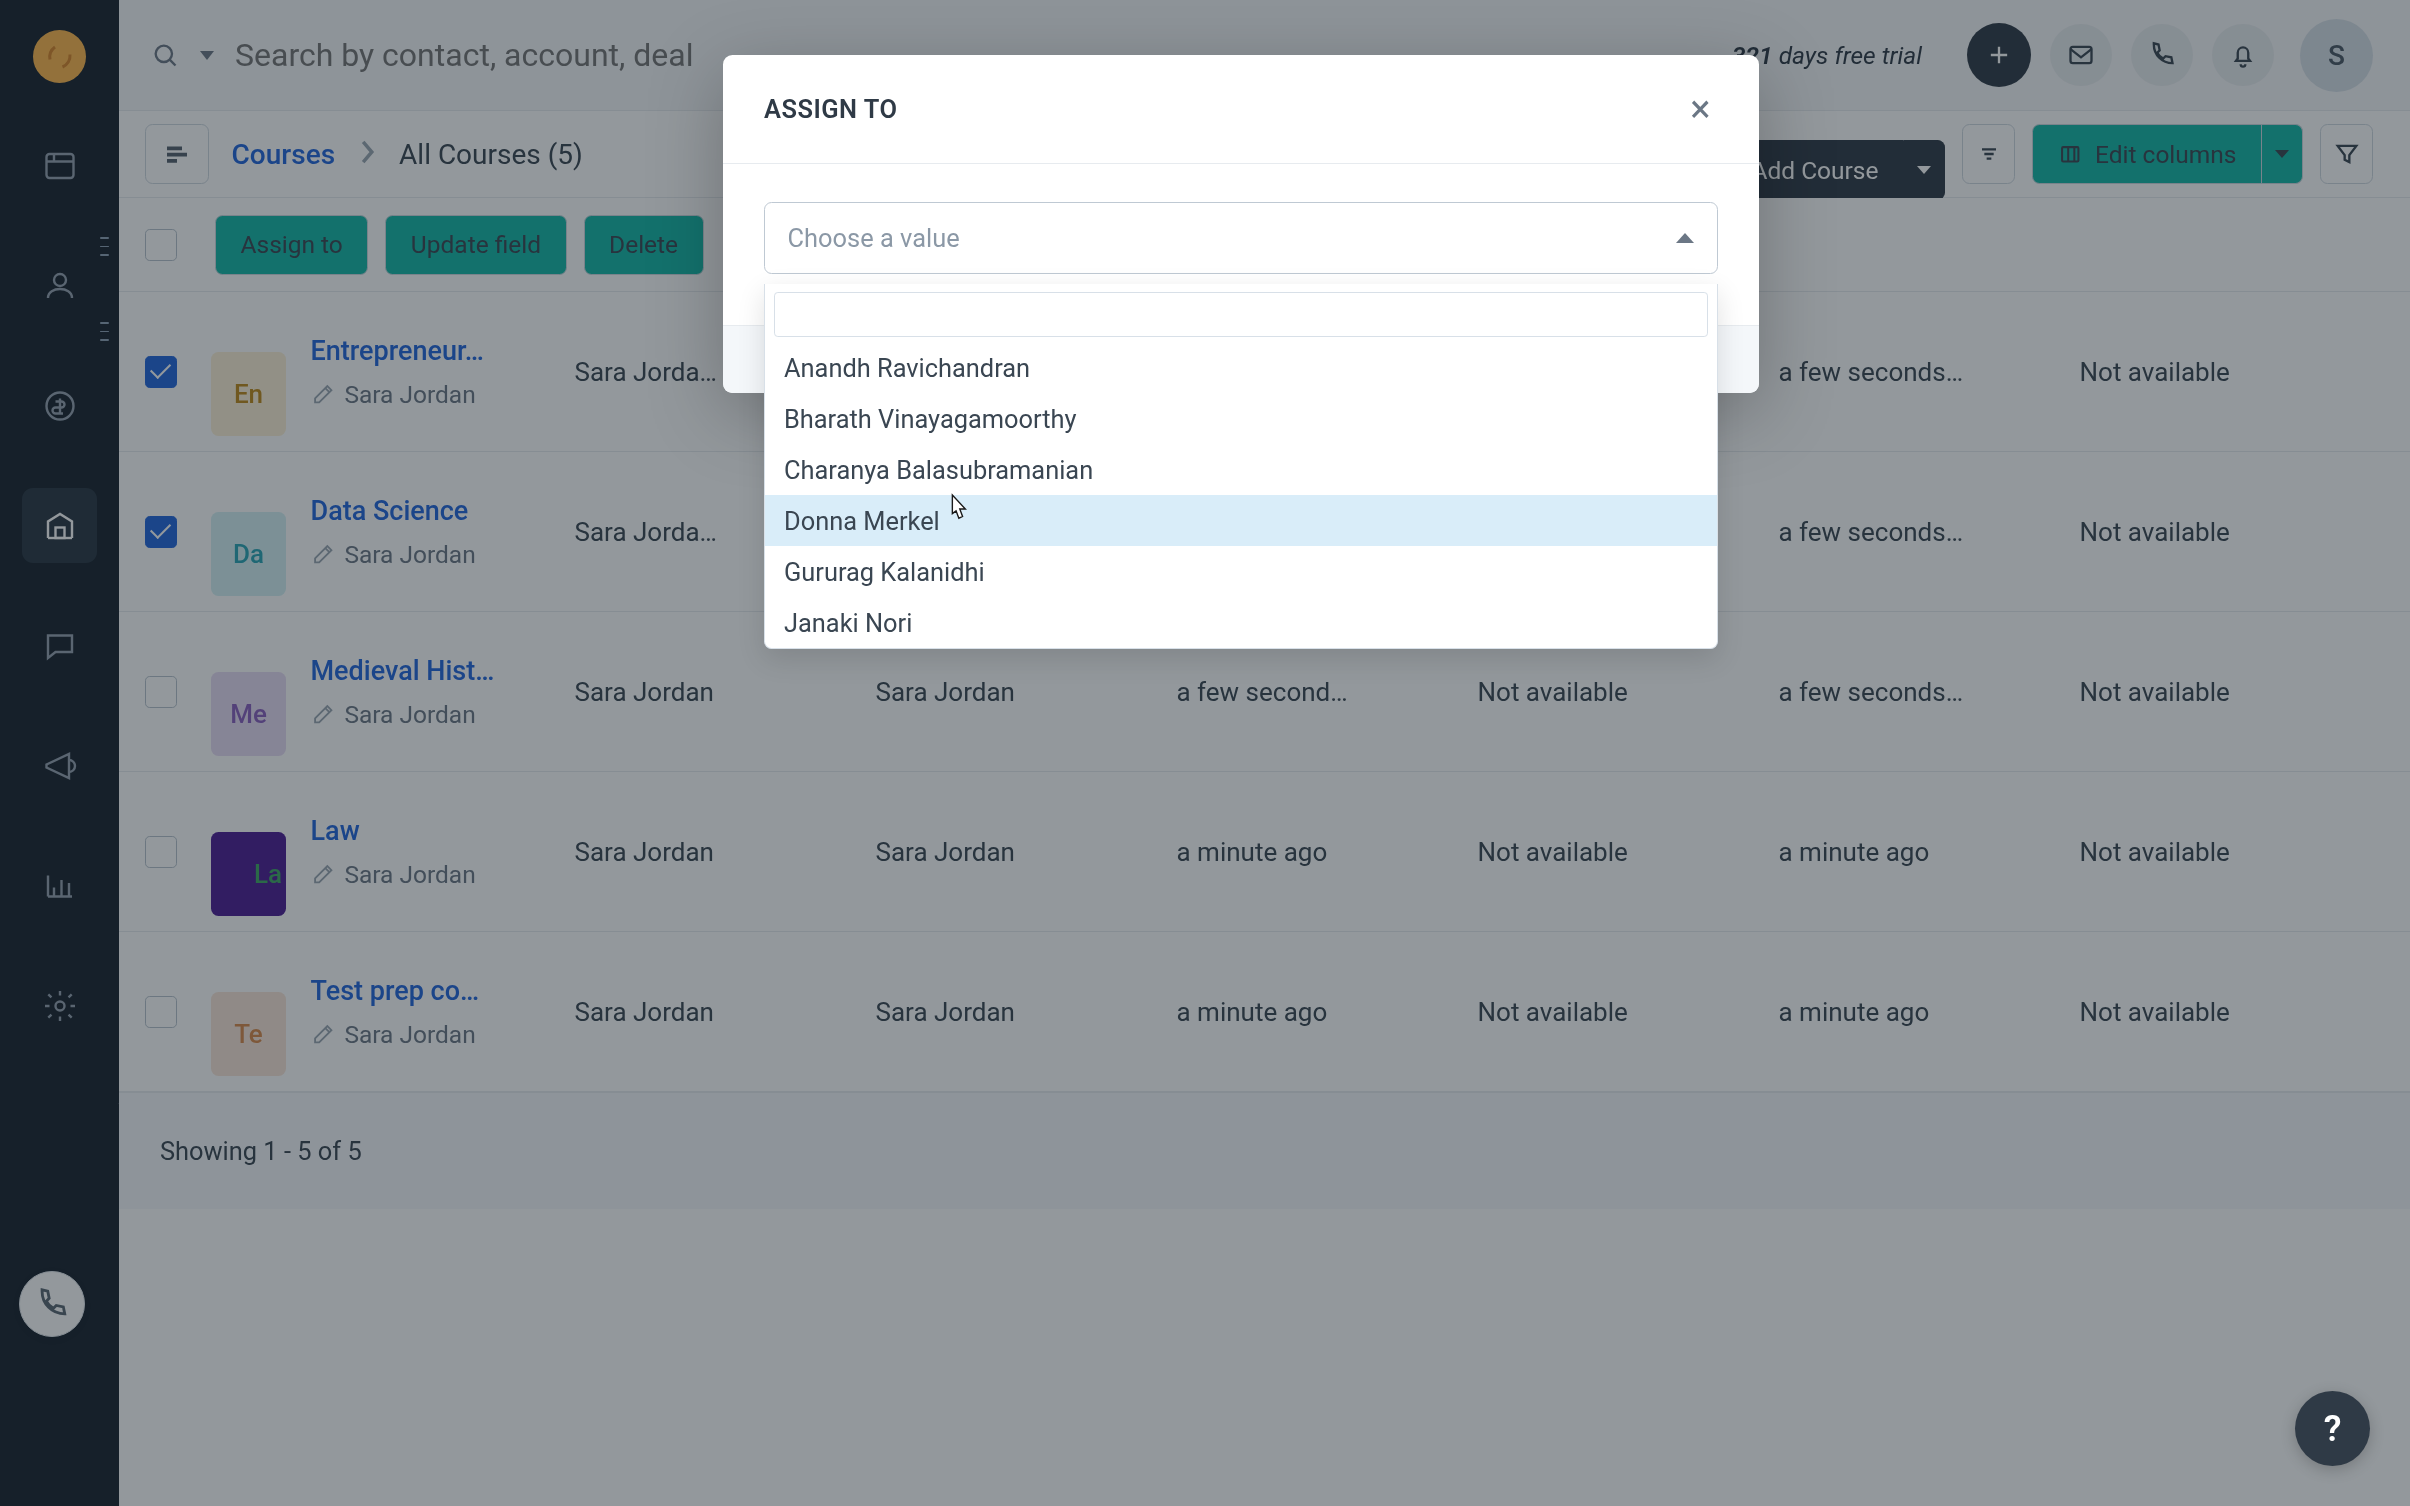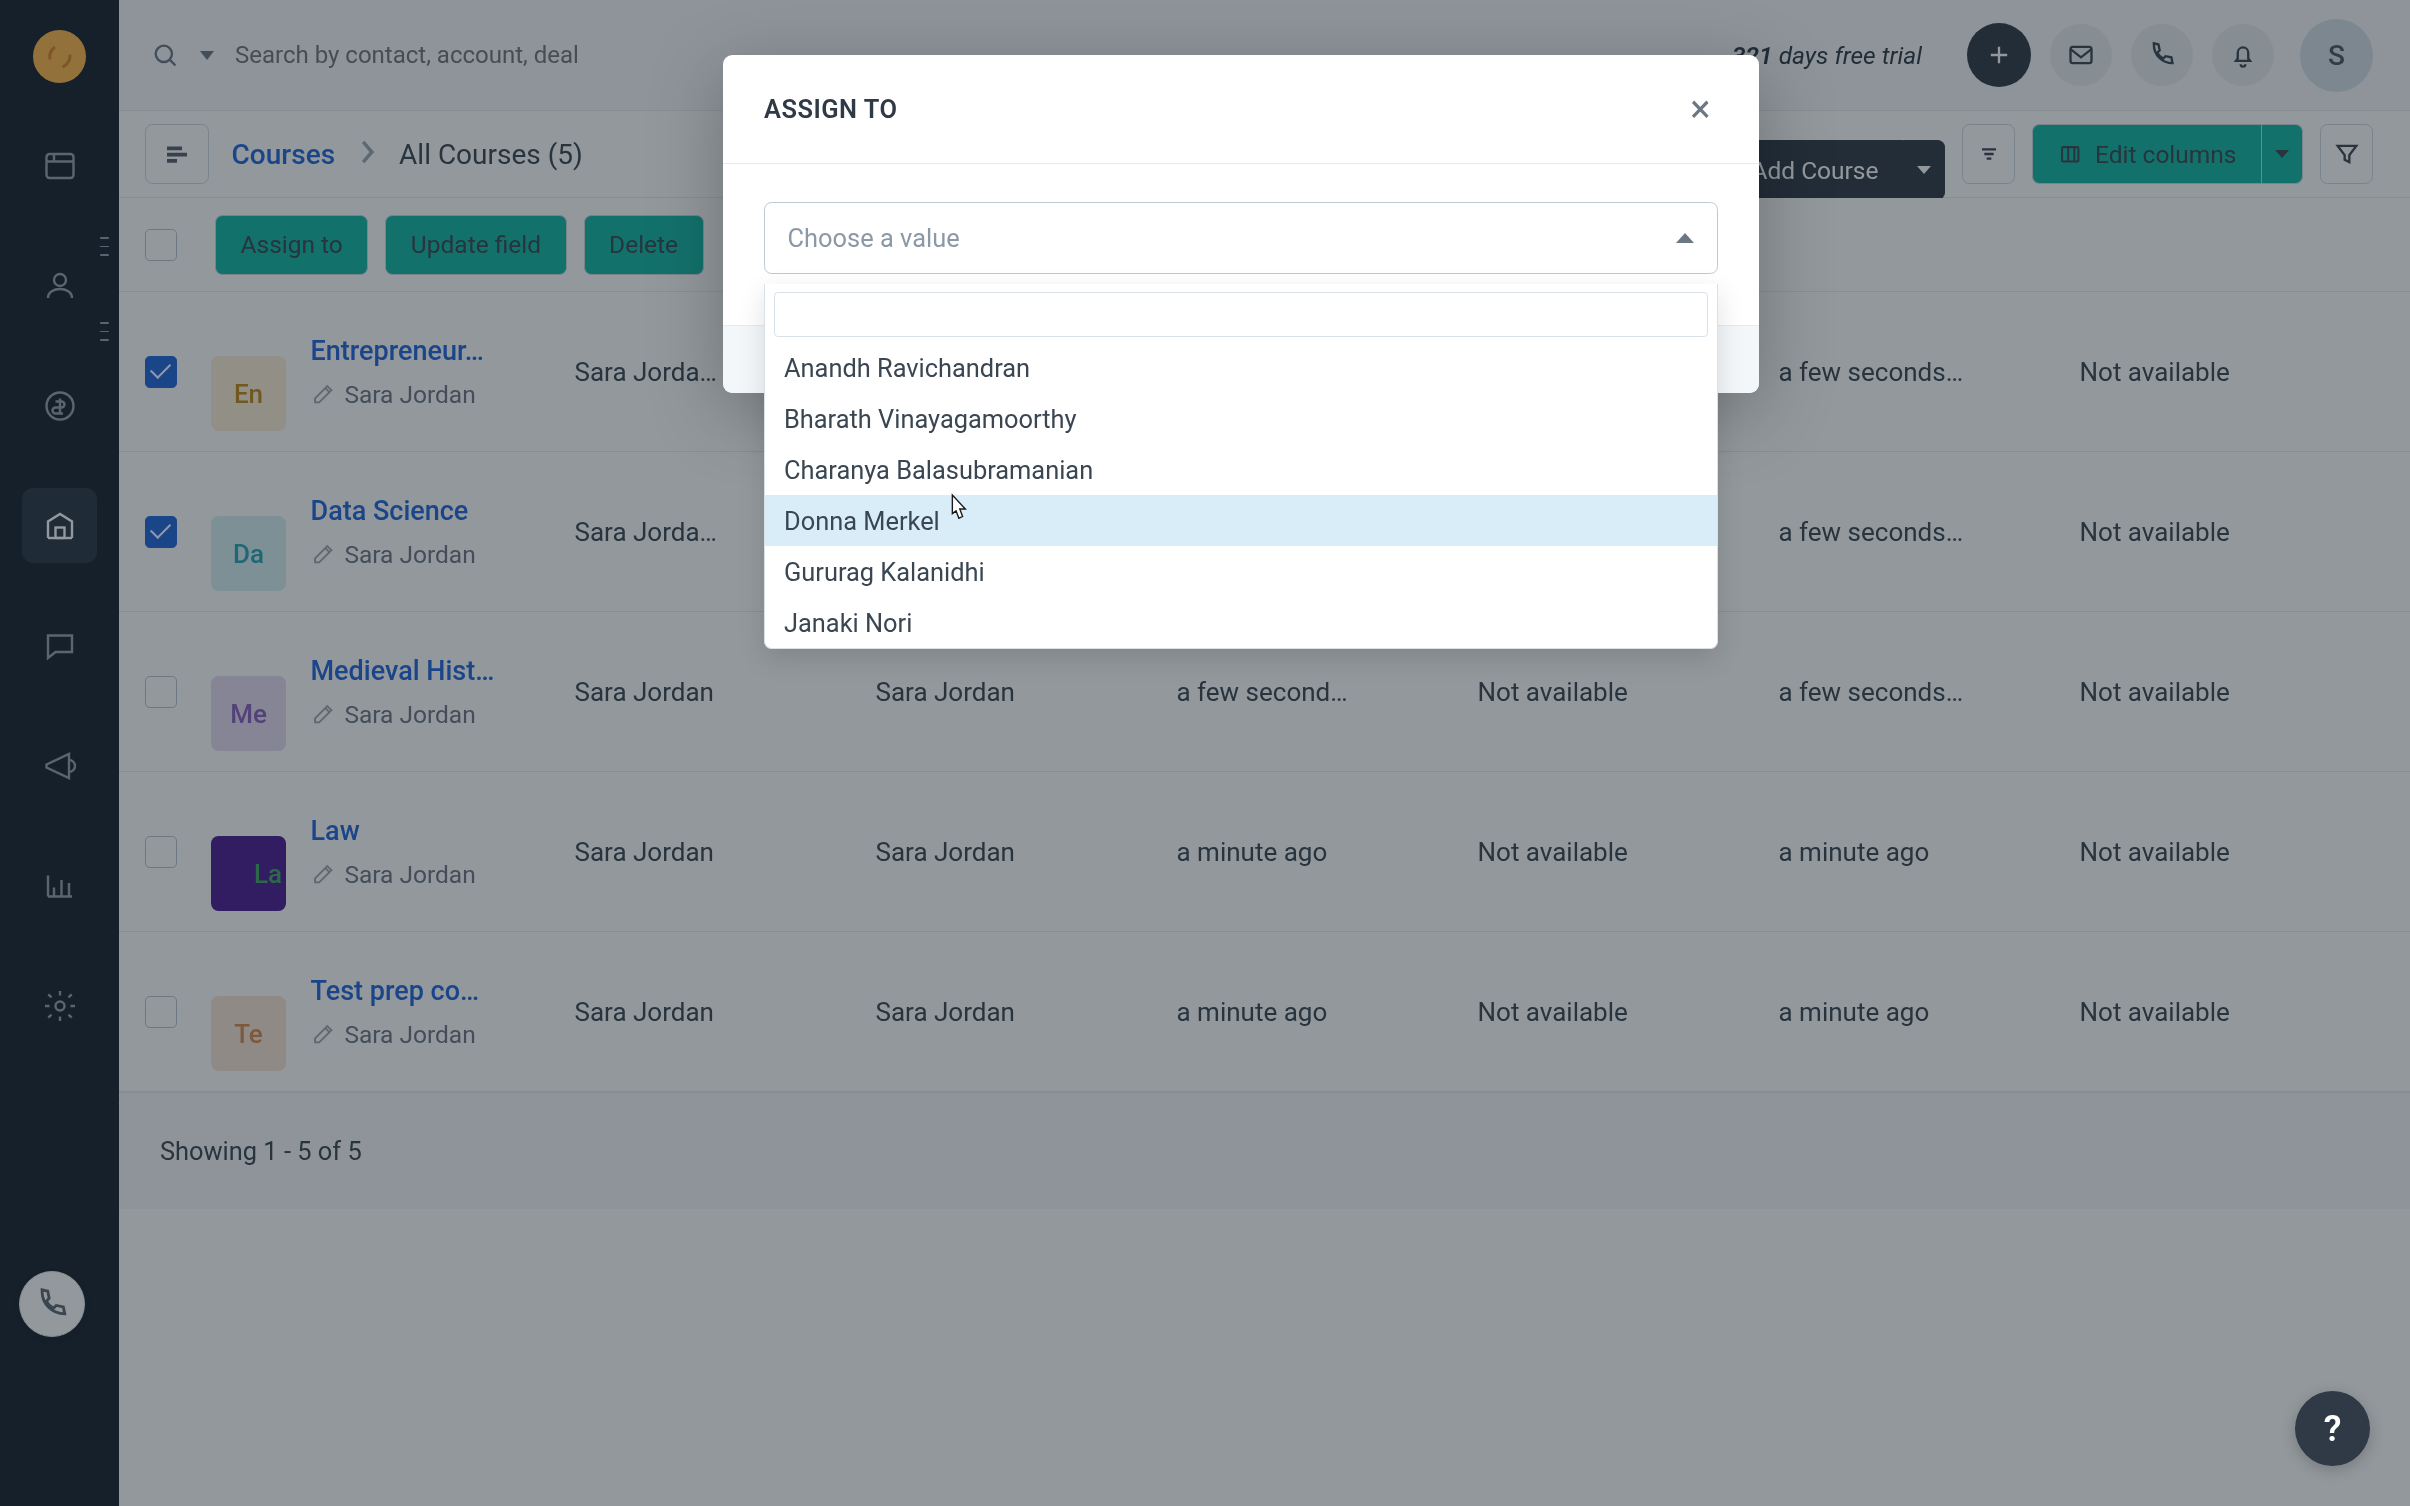--- a/index.html
+++ b/index.html
@@ -20,21 +20,21 @@
 .drag-strip { position: absolute; left: 100px; width: 9.4px; height: 19px; display: flex; flex-direction: column; justify-content: space-between; }
 .drag-strip span { height: 1.9px; background: #8fa2b5; border-radius: 0.9px; }
 .ds1 { top: 237px; }
 .ds2 { top: 322px; }
 
 
 .topbar { position: absolute; left: 119px; right: 0; top: 0; height: 111px; background: #f6f7f9; border-bottom: 0.9px solid #e7ebef; display: flex; align-items: center; padding: 0 38px 0 32px; }
 .search-wrap { display: flex; align-items: center; gap: 21px; flex: 1; }
 .search-wrap svg { width: 28px; height: 28px; stroke: #6b7785; fill: none; stroke-width: 2; }
 .search-wrap .caret { width: 0; height: 0; border-left: 7.5px solid transparent; border-right: 7.5px solid transparent; border-top: 9.4px solid #6b7785; }
-.search-input { border: none; background: transparent; font-size: 24px; color: #0c4a6e; outline: none; width: 490px; }
+.search-input { border: none; background: transparent; font-size: 32px; color: #0c4a6e; outline: none; width: 490px; }
 .trial { color: #2f3a46; font-size: 24.5px; font-style: italic; margin-right: 26px; }
 .trial .days { font-weight: 600; font-style: italic; }
 .topbar .iconbtn { width: 62px; height: 62px; border-radius: 50%; background: #e8ecef; display: flex; align-items: center; justify-content: center; margin-left: 19px; cursor: pointer; color: #3a4652; }
 .topbar .iconbtn svg { width: 28px; height: 28px; stroke: currentColor; fill: none; stroke-width: 2; }
 .topbar .iconbtn.primary { background: #2f3a46; color: #fff; width: 64px; height: 64px; }
 .topbar .avatar { width: 73px; height: 73px; border-radius: 50%; background: #d7e0e8; color: #4a5864; font-size: 28px; font-weight: 500; display: flex; align-items: center; justify-content: center; margin-left: 26px; }
 
 
 .toolbar { position: absolute; left: 119px; right: 0; top: 111px; height: 87px; background: #fff; border-bottom: 0.9px solid #e7ebef; display: flex; align-items: center; padding: 0 38px 0 26px; }
 .toolbar .toggle { width: 64px; height: 60px; border: 0.9px solid #cfd8e0; border-radius: 7.5px; display: flex; align-items: center; justify-content: center; margin-right: 22.6px; color: #55616e; }
@@ -59,21 +59,21 @@
 .actionbar { position: absolute; left: 119px; right: 0; top: 198px; height: 94px; background: #fff; border-bottom: 0.9px solid #e7ebef; display: flex; align-items: center; padding: 0 38px 0 26px; }
 .actionbar .cb { width: 32px; height: 32px; border: 1.9px solid #b7c2cd; border-radius: 4.7px; margin-right: 38px; }
 .actionbar .btn { margin-right: 17px; }
 
 
 .tbl { position: absolute; left: 119px; right: 0; top: 292px; }
 .row { height: 160px; border-bottom: 0.9px solid #e7ebef; display: flex; align-items: center; padding: 0 41px 0 26px; background: #fff; }
 .row .cb { width: 32px; height: 32px; border: 1.9px solid #b7c2cd; border-radius: 4.7px; margin-right: 34px; flex-shrink: 0; }
 .row .cb.checked { background: #2266dd; border-color: #2266dd; position: relative; }
 .row .cb.checked::after { content: ""; position: absolute; left: 8.5px; top: 2.8px; width: 9.4px; height: 17px; border-right: 2.8px solid #fff; border-bottom: 2.8px solid #fff; transform: rotate(45deg); }
-.row .avatar-sq { width: 75px; height: 75px; border-radius: 7.5px; display: flex; align-items: center; justify-content: center; font-size: 26px; font-weight: 500; margin-right: 24.5px; flex-shrink: 0; margin-top: 44px; }
+.row .avatar-sq { width: 75px; height: 84px; border-radius: 7.5px; display: flex; align-items: center; justify-content: center; font-size: 26px; font-weight: 500; margin-right: 24.5px; flex-shrink: 0; margin-top: 44px; }
 .row .name-col { width: 264px; flex-shrink: 0; }
 .row .name-col .title { color: #2266dd; font-size: 27px; font-weight: 500; white-space: nowrap; overflow: hidden; text-overflow: ellipsis; max-width: 207px; margin-bottom: 13px; }
 .row .name-col .sub { display: flex; align-items: center; gap: 9.4px; color: #6b7785; font-size: 24.5px; }
 .row .name-col .sub svg { width: 24.5px; height: 24.5px; stroke: #9aa6b2; fill: none; stroke-width: 1.8; }
 .row .cell { font-size: 26px; color: #3a4652; white-space: nowrap; overflow: hidden; text-overflow: ellipsis; }
 .row .c1, .row .c2 { width: 301px; flex-shrink: 0; }
 .row .c3, .row .c4, .row .c5, .row .c6 { width: 301px; flex-shrink: 0; }
 .av-yellow { background: #fdf1d6; color: #bf8a1a; }
 .av-cyan   { background: #d4f1f4; color: #2aa5b5; }
 .av-purple { background: #e8dcf4; color: #8a5fbf; }

